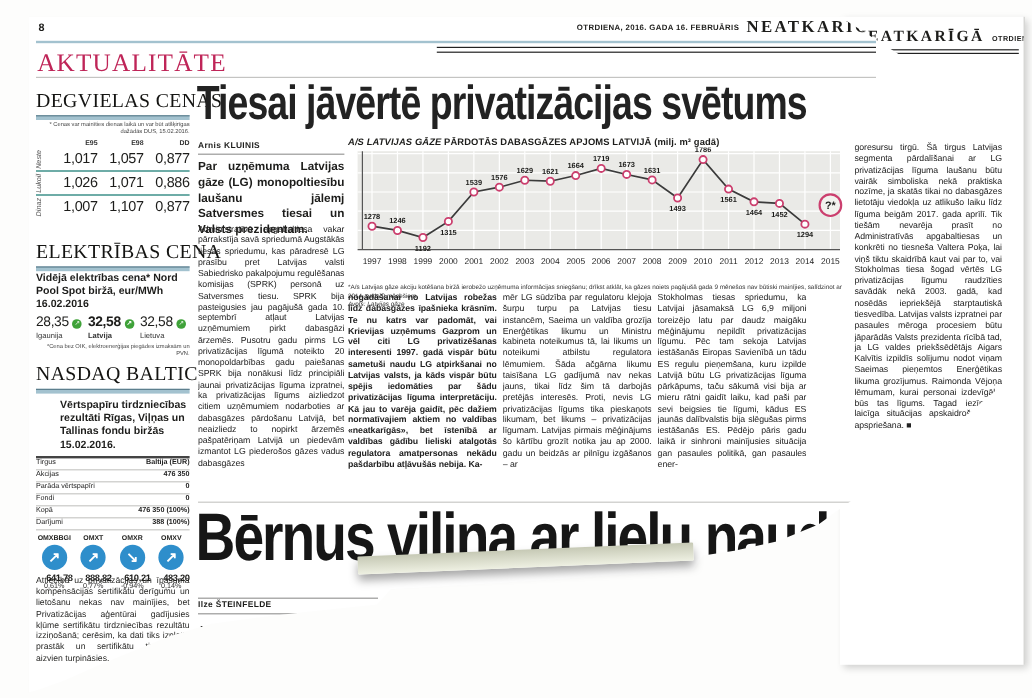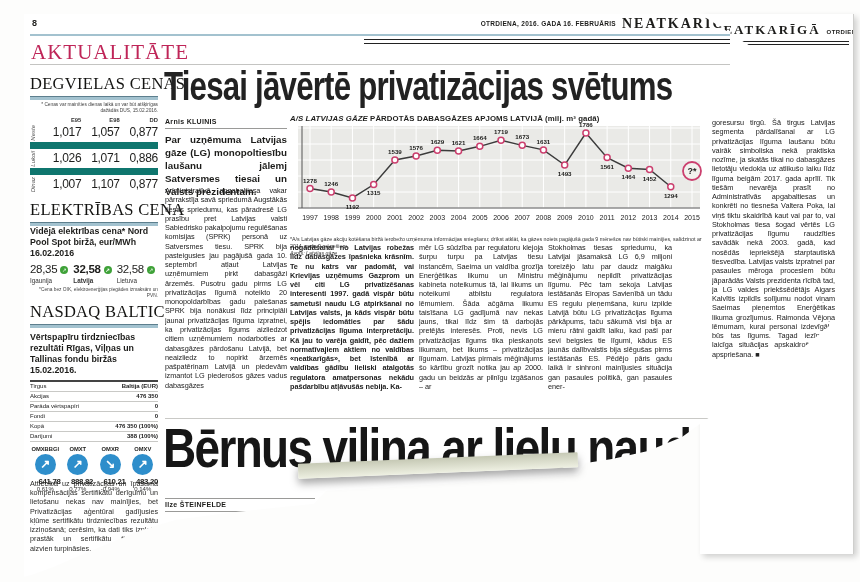--- a/index.html
+++ b/index.html
@@ -25,21 +25,21 @@
   .dateline{left:352px;top:6px;width:240px;font-size:6.5px;font-weight:bold;letter-spacing:.3px;text-align:right;white-space:nowrap;}
   .masthead{left:598px;top:2px;font-family:"Liberation Serif",serif;font-size:14px;font-weight:bold;letter-spacing:2px;}
   .darkrule{left:340px;top:25px;width:366px;height:3px;border-top:1px solid #222;border-bottom:1px solid #222;}
   .section{left:7px;top:26px;font-family:"Liberation Serif",serif;font-size:21px;letter-spacing:1px;color:#bf2558;}
   .sectionrule{left:6px;top:50px;width:700px;height:1px;background:#c4c4c2;}
   
   .sb{left:6px;width:128px;}
   .sb-head{font-family:"Liberation Serif",serif;font-size:16.5px;letter-spacing:.3px;color:#141412;white-space:nowrap;}
   .sb-bar{height:3px;background:#a3c2cf;border-top:1px solid #5d7f8e;margin-top:2px;}
   .sb-note{font-size:4.8px;color:#444;text-align:right;line-height:1.25;}
-  .fuel-row{display:grid;grid-template-columns:13px 1fr 1fr 1fr;align-items:center;border-bottom:7px solid #0f766e;height:19px;}
+  .fuel-row{display:grid;grid-template-columns:13px 1fr 1fr 1fr;align-items:center;border-bottom:1px solid #0f766e;height:19px;}
   .fuel-hdr{display:grid;grid-template-columns:13px 1fr 1fr 1fr;font-size:5.8px;font-weight:bold;color:#333;margin-top:3px;}
   .fuel-hdr span{text-align:right;}
   .brand{writing-mode:vertical-rl;transform:rotate(180deg);font-size:6px;font-style:italic;color:#555;line-height:1;}
   .fuel-val{font-size:12px;text-align:right;letter-spacing:-.3px;}
   .sb-sub{font-size:8.8px;font-weight:bold;line-height:1.25;}
   .elec-vals{display:grid;grid-template-columns:1fr 1fr 1fr;column-gap:2px;}
   .elec-v{font-size:11.5px;letter-spacing:-.3px;white-space:nowrap;}
   .elec-v.mid{font-weight:bold;}
   .gdot{display:inline-block;width:8px;height:8px;border-radius:50%;background:#3fa239;color:#fff;
         font-size:5.5px;line-height:8px;text-align:center;vertical-align:1px;}
@@ -152,21 +152,21 @@
         <span class="elec-lab">Igaunija</span>
         <span class="elec-lab mid">Latvija</span>
         <span class="elec-lab">Lietuva</span>
       </div>
       <div class="sb-note" style="margin-top:3px;">*Cena bez OIK, elektroenerģijas piegādes izmaksām un PVN.</div>
     </div>
 
     <div class="abs sb" style="top:288px;">
       <div class="sb-head">NASDAQ BALTIC</div>
       <div class="sb-bar"></div>
-      <div class="sb-sub" style="margin-top:4px;">Vērtspapīru tirdzniecības rezultāti Rīgas, Viļņas un Tallinas fondu biržās 15.02.2016.</div>
+      <div class="sb-sub" style="margin-top:4px;margin-left:20px;">Vērtspapīru tirdzniecības rezultāti Rīgas, Viļņas un Tallinas fondu biržās 15.02.2016.</div>
       <div style="margin-top:4px;">
         <div class="nq-row" style="border-top:2px solid #444;">
           <span>Tirgus</span>
             <span class="v">Baltija (EUR)</span>
         </div>
         <div class="nq-row">
           <span>Akcijas</span>
             <span class="v">476 350</span>
         </div>
         <div class="nq-row">

